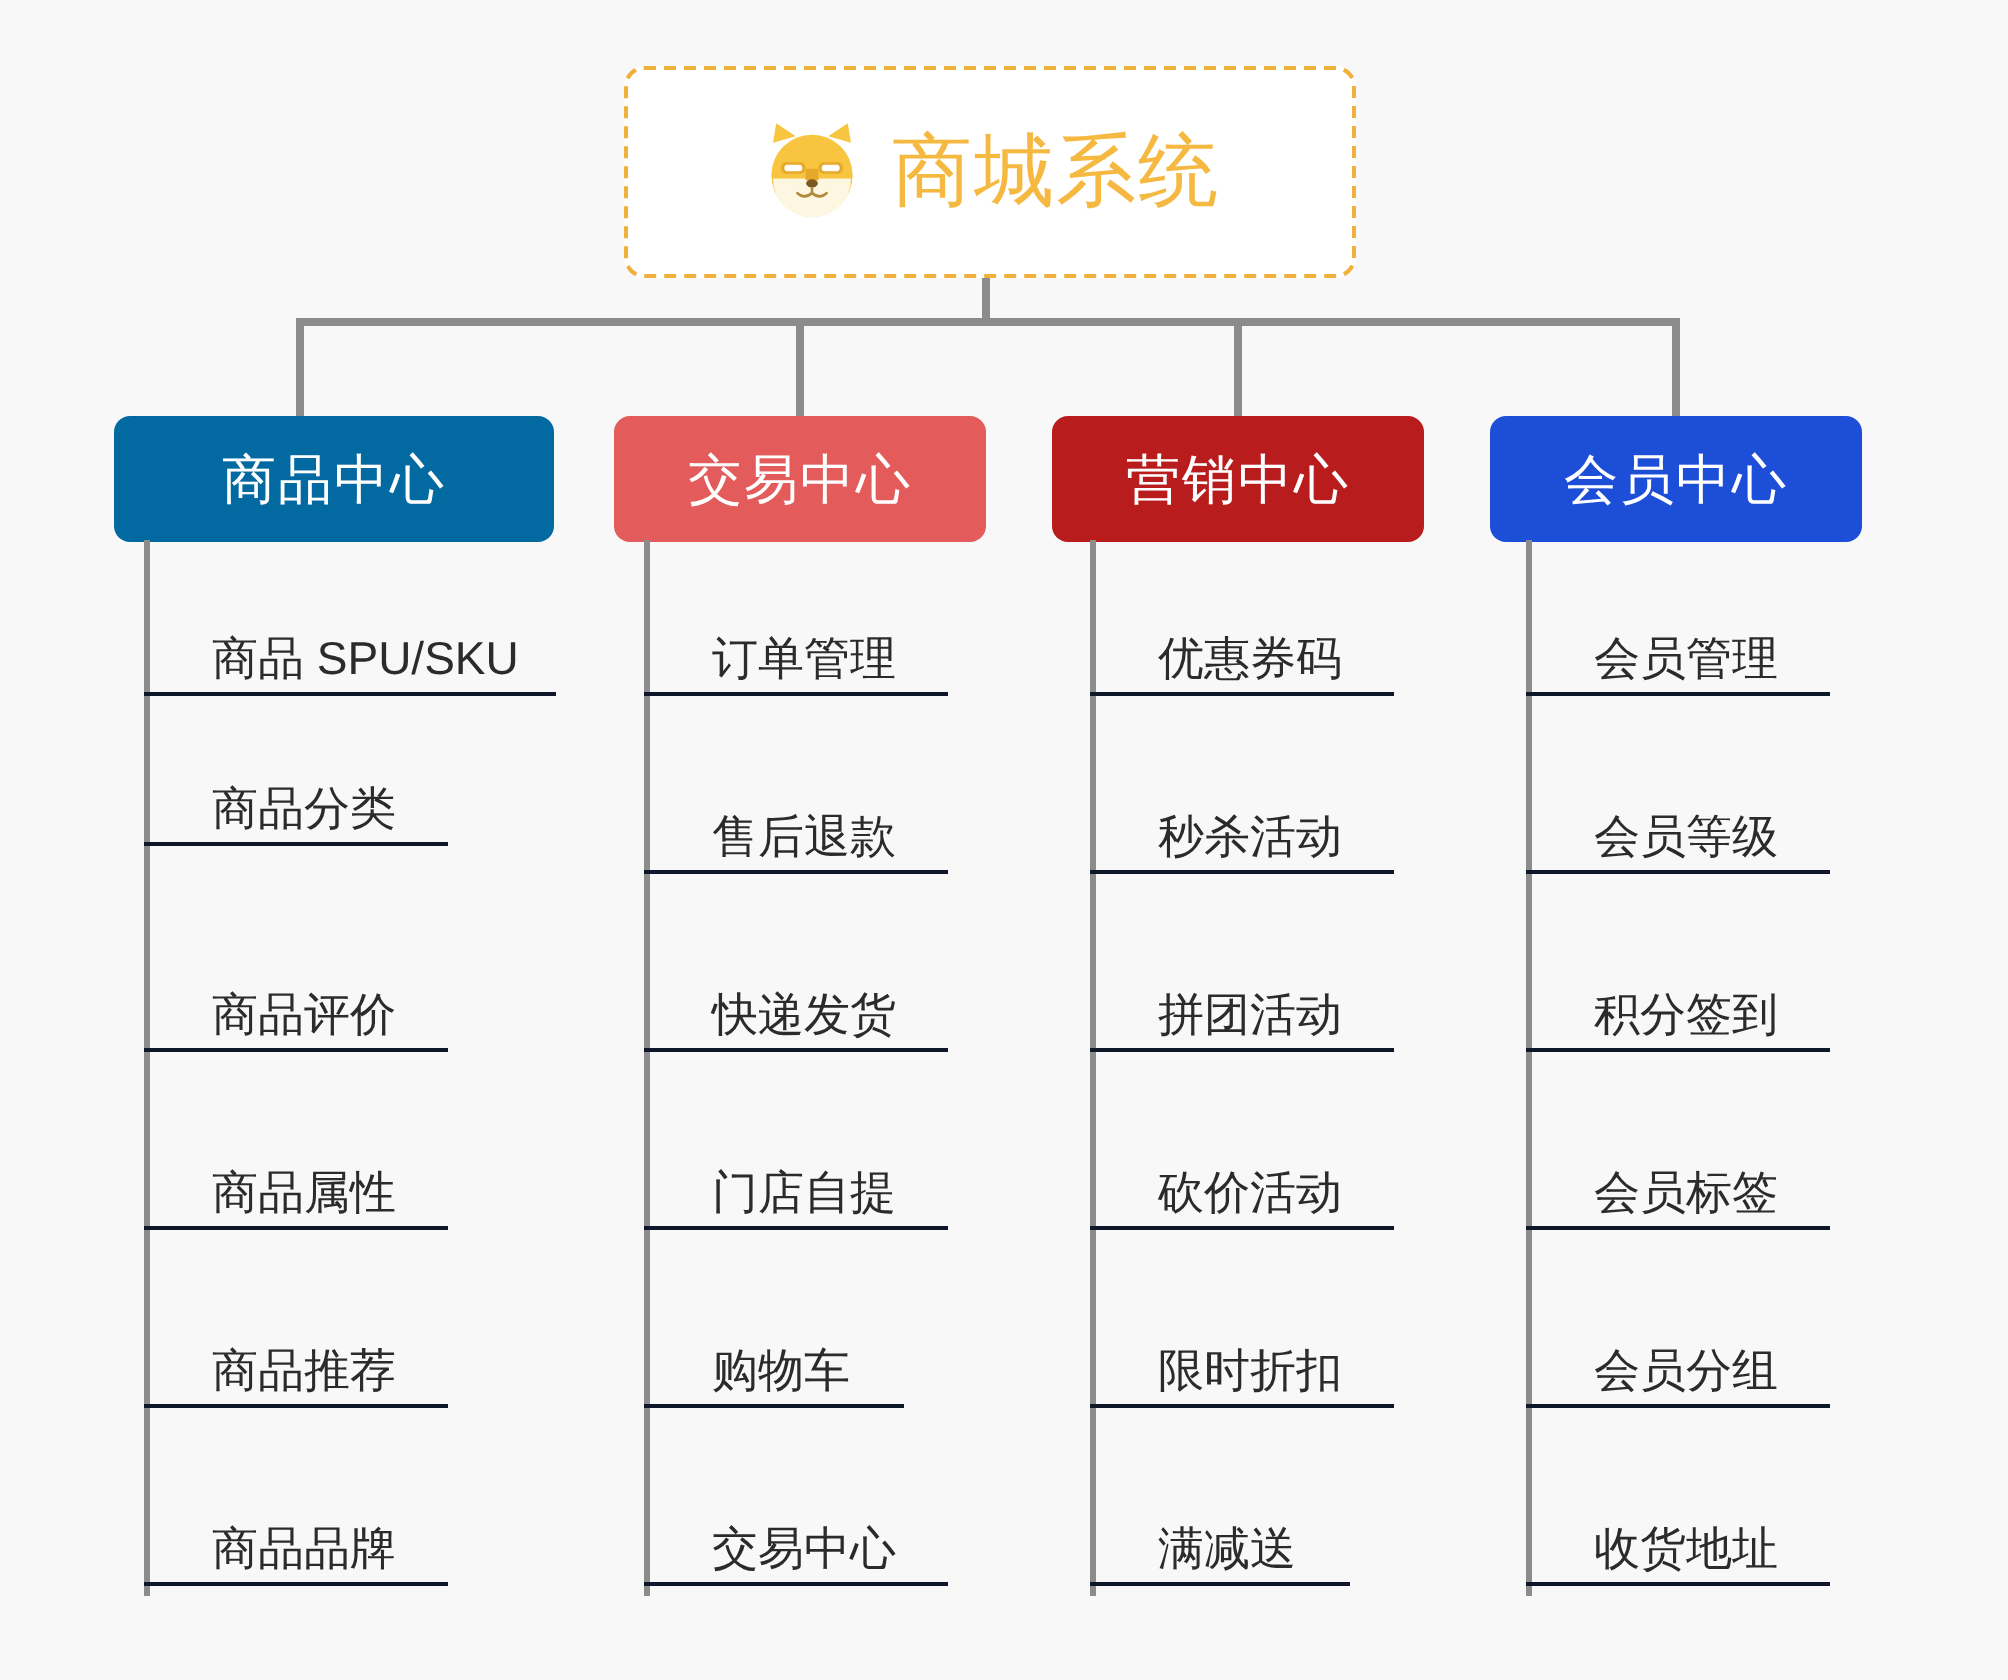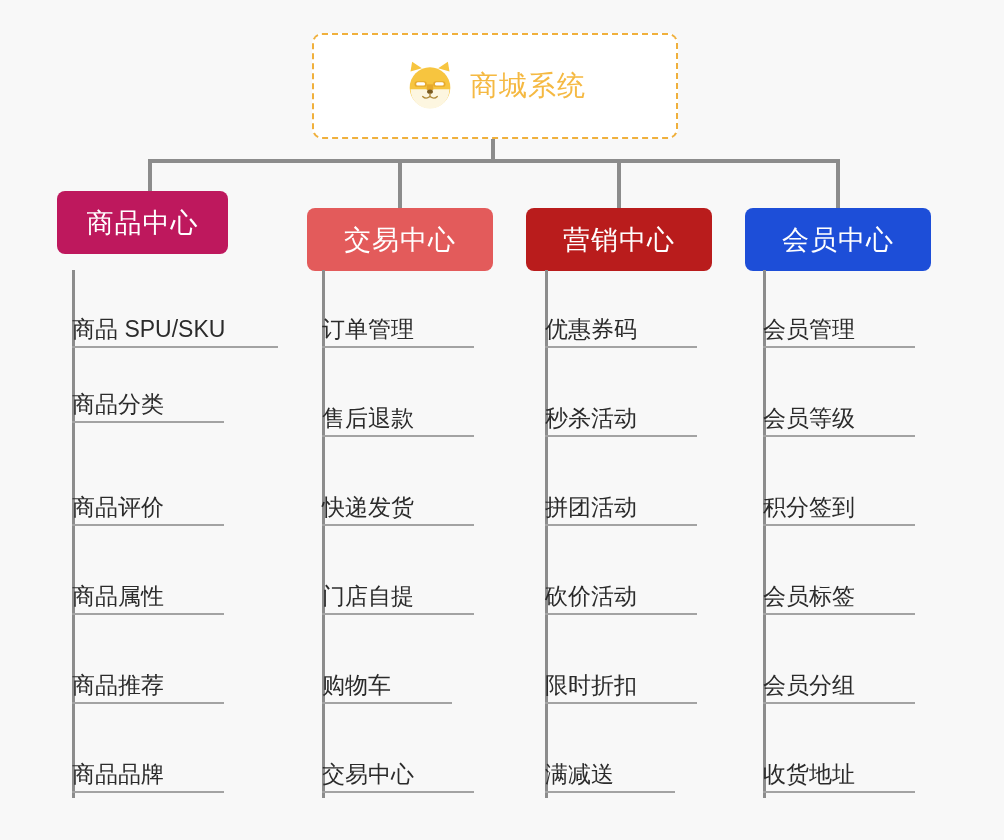--- a/index.html
+++ b/index.html
@@ -30,21 +30,21 @@
     background: #ffffff;
     border: 2px dashed #f0b03c;
     border-radius: 10px;
     display: flex;
     align-items: center;
     justify-content: center;
     gap: 14px;
   }
   .root-title {
     color: #f5b942;
-    font-size: 28px;
+    font-size: 40px;
     line-height: 1;
     letter-spacing: 1px;
     white-space: nowrap;
   }
   .shiba-icon {
     width: 52px;
     height: 52px;
     flex: 0 0 52px;
     display: block;
   }
@@ -84,21 +84,22 @@
     width: 3px;
     background: #8c8c8c;
   }
   .leaf {
     position: absolute;
     left: 0;
     box-sizing: border-box;
     height: 52px;
     display: flex;
     align-items: flex-end;
-    border-bottom: 2px solid #a3a3a3;
+    border-bottom: 2px solid #0f172a;
+    padding-left: 34px;
     padding-bottom: 4px;
   }
   .leaf-label {
     font-size: 23px;
     color: #2b2b2b;
     white-space: nowrap;
     line-height: 1.1;
   }
 </style>
 </head>
@@ -132,21 +133,21 @@
     <span class="root-title">商城系统</span>
   </div>
 
   <div class="conn conn-v" style="left:491px; top:139px; height:24px;"></div>
   <div class="conn conn-h" style="left:148px; top:159px; width:692px;"></div>
   <div class="conn conn-v" style="left:148px; top:159px; height:50px;"></div>
   <div class="conn conn-v" style="left:398px; top:159px; height:50px;"></div>
   <div class="conn conn-v" style="left:617px; top:159px; height:50px;"></div>
   <div class="conn conn-v" style="left:836px; top:159px; height:50px;"></div>
 
-  <div class="branch-header" style="left:57px; top:191px; width:171px; background:#be185d;">
+  <div class="branch-header" style="left:57px; top:208px; width:220px; background:#0369a1;">
     <span>商品中心</span>
   </div>
   <div class="branch-header" style="left:307px; top:208px; width:186px; background:#e35b5b;">
     <span>交易中心</span>
   </div>
   <div class="branch-header" style="left:526px; top:208px; width:186px; background:#b91c1c;">
     <span>营销中心</span>
   </div>
   <div class="branch-header" style="left:745px; top:208px; width:186px; background:#1d4ed8;">
     <span>会员中心</span>

